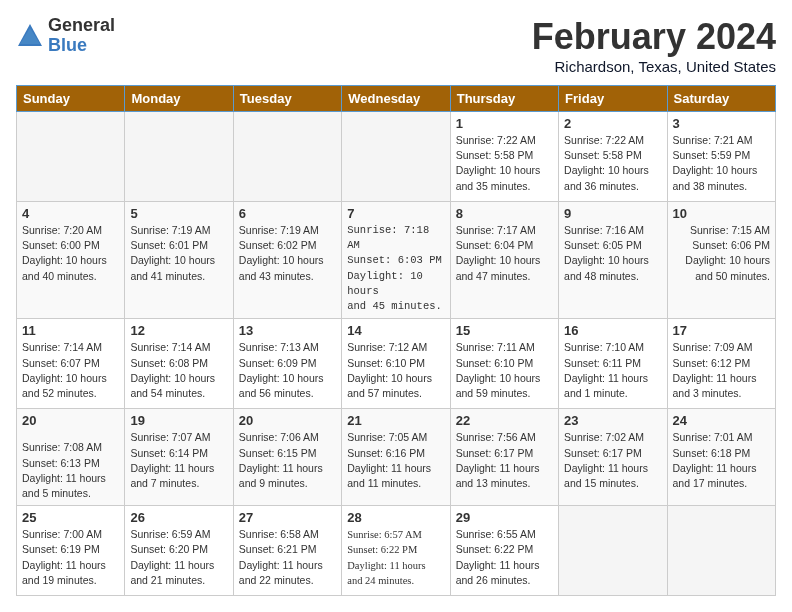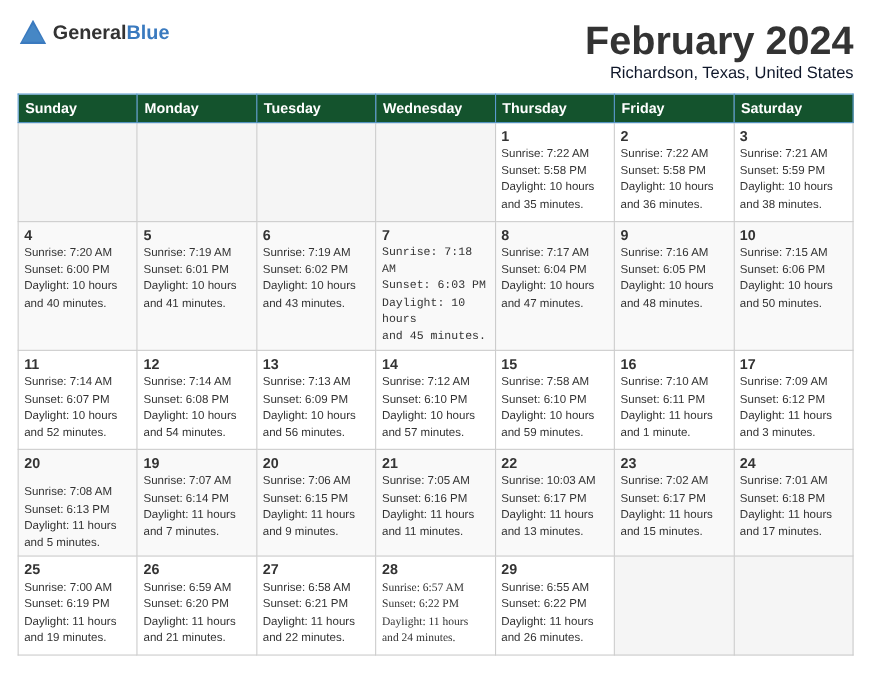--- a/index.html
+++ b/index.html
@@ -16,20 +16,21 @@
       align-items: flex-start;
       margin-bottom: 10px;
     }
     .logo {
       display: flex;
       align-items: center;
       gap: 4px;
     }
     .logo-text {
       display: flex;
+      flex-direction: column;
       line-height: 1.1;
     }
     .logo-general {
       font-size: 18px;
       font-weight: bold;
       color: #333;
     }
     .logo-blue {
       font-size: 18px;
       font-weight: bold;
@@ -50,21 +51,21 @@
     .calendar-subtitle {
       font-size: 15px;
       color: #0f172a;
     }
     .calendar {
       width: 100%;
       border-collapse: collapse;
       border: 1px solid #ccc;
     }
     .calendar th {
-      background: #14532d;
+      background: #a16207;
       color: #fff;
       font-size: 13px;
       font-weight: bold;
       padding: 5px 6px;
       border: 1px solid #5a9ad0;
       text-align: left;
     }
     .calendar td {
       vertical-align: top;
       border: 1px solid #ccc;
@@ -193,21 +194,21 @@
         </td>
         <td>
           <span class="day-number">9</span>
           <div class="day-info" style="white-space: pre-line;">Sunrise: 7:16 AM
 Sunset: 6:05 PM
 Daylight: 10 hours
 and 48 minutes.</div>
         </td>
         <td>
           <span class="day-number">10</span>
-          <div class="day-info" style="white-space: pre-line;">Sunrise: 7:15 AM
+          <div class="day-info" style="white-space: pre-line; text-align: right;">Sunrise: 7:15 AM
 Sunset: 6:06 PM
 Daylight: 10 hours
 and 50 minutes.</div>
         </td>
       </tr>
       <tr class="week-row">
         <td>
           <span class="day-number">11</span>
           <div class="day-info" style="white-space: pre-line;">Sunrise: 7:14 AM
 Sunset: 6:07 PM
@@ -230,21 +231,21 @@
         </td>
         <td>
           <span class="day-number">14</span>
           <div class="day-info" style="white-space: pre-line;">Sunrise: 7:12 AM
 Sunset: 6:10 PM
 Daylight: 10 hours
 and 57 minutes.</div>
         </td>
         <td>
           <span class="day-number">15</span>
-          <div class="day-info" style="white-space: pre-line;">Sunrise: 7:58 AM
+          <div class="day-info" style="white-space: pre-line;">Sunrise: 7:11 AM
 Sunset: 6:10 PM
 Daylight: 10 hours
 and 59 minutes.</div>
         </td>
         <td>
           <span class="day-number">16</span>
           <div class="day-info" style="white-space: pre-line;">Sunrise: 7:10 AM
 Sunset: 6:11 PM
 Daylight: 11 hours
 and 1 minute.</div>
@@ -281,21 +282,21 @@
         </td>
         <td>
           <span class="day-number">21</span>
           <div class="day-info" style="white-space: pre-line;">Sunrise: 7:05 AM
 Sunset: 6:16 PM
 Daylight: 11 hours
 and 11 minutes.</div>
         </td>
         <td>
           <span class="day-number">22</span>
-          <div class="day-info" style="white-space: pre-line;">Sunrise: 10:03 AM
+          <div class="day-info" style="white-space: pre-line;">Sunrise: 7:56 AM
 Sunset: 6:17 PM
 Daylight: 11 hours
 and 13 minutes.</div>
         </td>
         <td>
           <span class="day-number">23</span>
           <div class="day-info" style="white-space: pre-line;">Sunrise: 7:02 AM
 Sunset: 6:17 PM
 Daylight: 11 hours
 and 15 minutes.</div>

